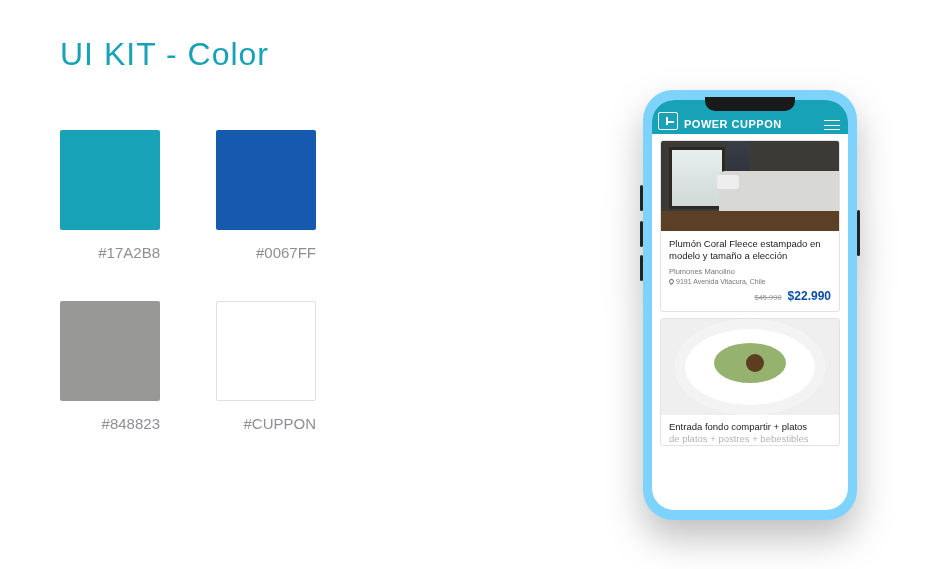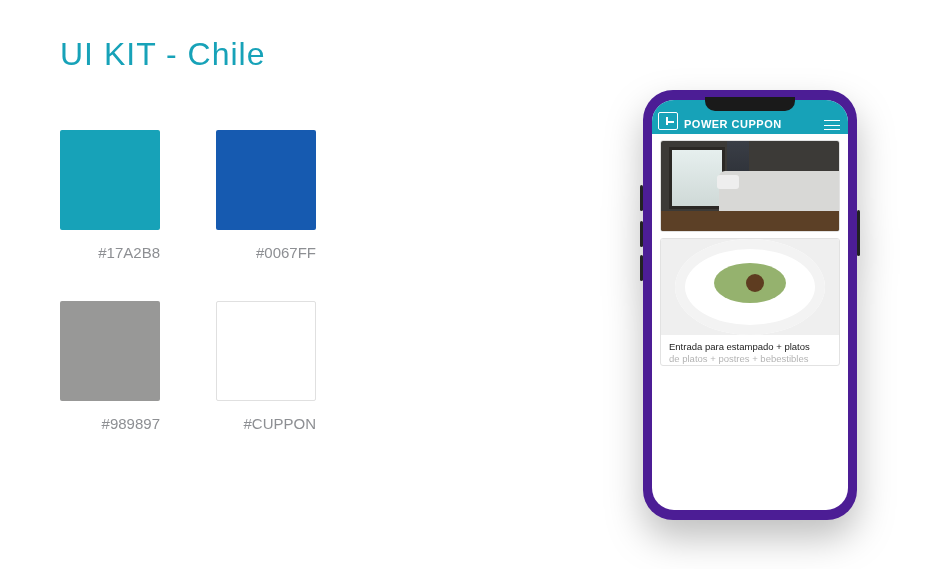--- a/index.html
+++ b/index.html
@@ -51,21 +51,21 @@
     
     .phone-wrap {
       position: absolute;
       right: 82px;
       top: 90px;
       filter: drop-shadow(0 18px 18px rgba(0,0,0,0.25));
     }
     .phone {
       width: 214px;
       height: 430px;
-      background: #4c1d95;
+      background: #7dd3fc;
       border-radius: 30px;
       padding: 10px 9px;
       position: relative;
     }
     .phone::before {
       
       content: "";
       position: absolute;
       left: -3px; top: 95px;
       width: 3px; height: 26px;
@@ -158,37 +158,37 @@
     .plate { position:absolute; left:50%; top:50%; transform:translate(-50%,-50%); width:150px; height:96px; background:#fff; border-radius:50%; box-shadow: inset 0 0 0 10px #f3f3f3; }
     .avocado { position:absolute; left:50%; top:46%; transform:translate(-50%,-50%); width:72px; height:40px; background:#95b26e; border-radius:50%; }
     .avocado::after { content:""; position:absolute; left:44%; top:28%; width:18px; height:18px; background:#5e3c20; border-radius:50%; }
 
     .card2-title-wrap { padding: 6px 8px 0; }
     .cutoff { font-size: 9.5px; color:#222; line-height:1.25; }
   </style>
 </head>
 <body>
 
-<div class="page-title">UI KIT -  Chile</div>
+<div class="page-title">UI KIT -  Color</div>
 
 <div class="swatches">
   <div class="row">
     <div class="swatch-item">
       <div class="swatch" style="background:#17a2b8"></div>
       <div class="swatch-label">#17A2B8</div>
     </div>
     <div class="swatch-item">
       <div class="swatch" style="background:#165ab0"></div>
       <div class="swatch-label">#0067FF</div>
     </div>
   </div>
   <div class="row">
     <div class="swatch-item">
       <div class="swatch" style="background:#989897"></div>
-      <div class="swatch-label">#989897</div>
+      <div class="swatch-label">#848823</div>
     </div>
     <div class="swatch-item">
       <div class="swatch white-bordered" style="background:#ffffff"></div>
       <div class="swatch-label">#CUPPON</div>
     </div>
   </div>
 </div>
 
 <div class="phone-wrap">
   <div class="phone">
@@ -204,29 +204,41 @@
       <div class="feed">
 
         <div class="card">
           <div class="card-img bedroom">
             <div class="window"></div>
             <div class="curtain"></div>
             <div class="bed"></div>
             <div class="pillow"></div>
             <div class="floor"></div>
           </div>
+          <div class="card-body">
+            <div class="card-title">Plumón Coral Fleece estampado en modelo y tamaño a elección</div>
+            <div class="card-vendor">Plumones Manolino</div>
+            <div class="card-loc">
+              <span class="pin"></span>
+              <span>9191 Avenida Vitacura, Chile</span>
+            </div>
+            <div class="price-row">
+              <span class="price-old">$45.990</span>
+              <span class="price-new">$22.990</span>
+            </div>
+          </div>
         </div>
 
         <div class="card">
           <div class="card-img food">
             <div class="plate"></div>
             <div class="avocado"></div>
           </div>
           <div class="card2-title-wrap">
-            <div class="cutoff">Entrada para estampado + platos</div>
+            <div class="cutoff">Entrada fondo compartir + platos</div>
             <div class="cutoff" style="opacity:.35">de platos + postres + bebestibles</div>
           </div>
         </div>
 
       </div>
     </div>
   </div>
 </div>
 
 </body></html>

